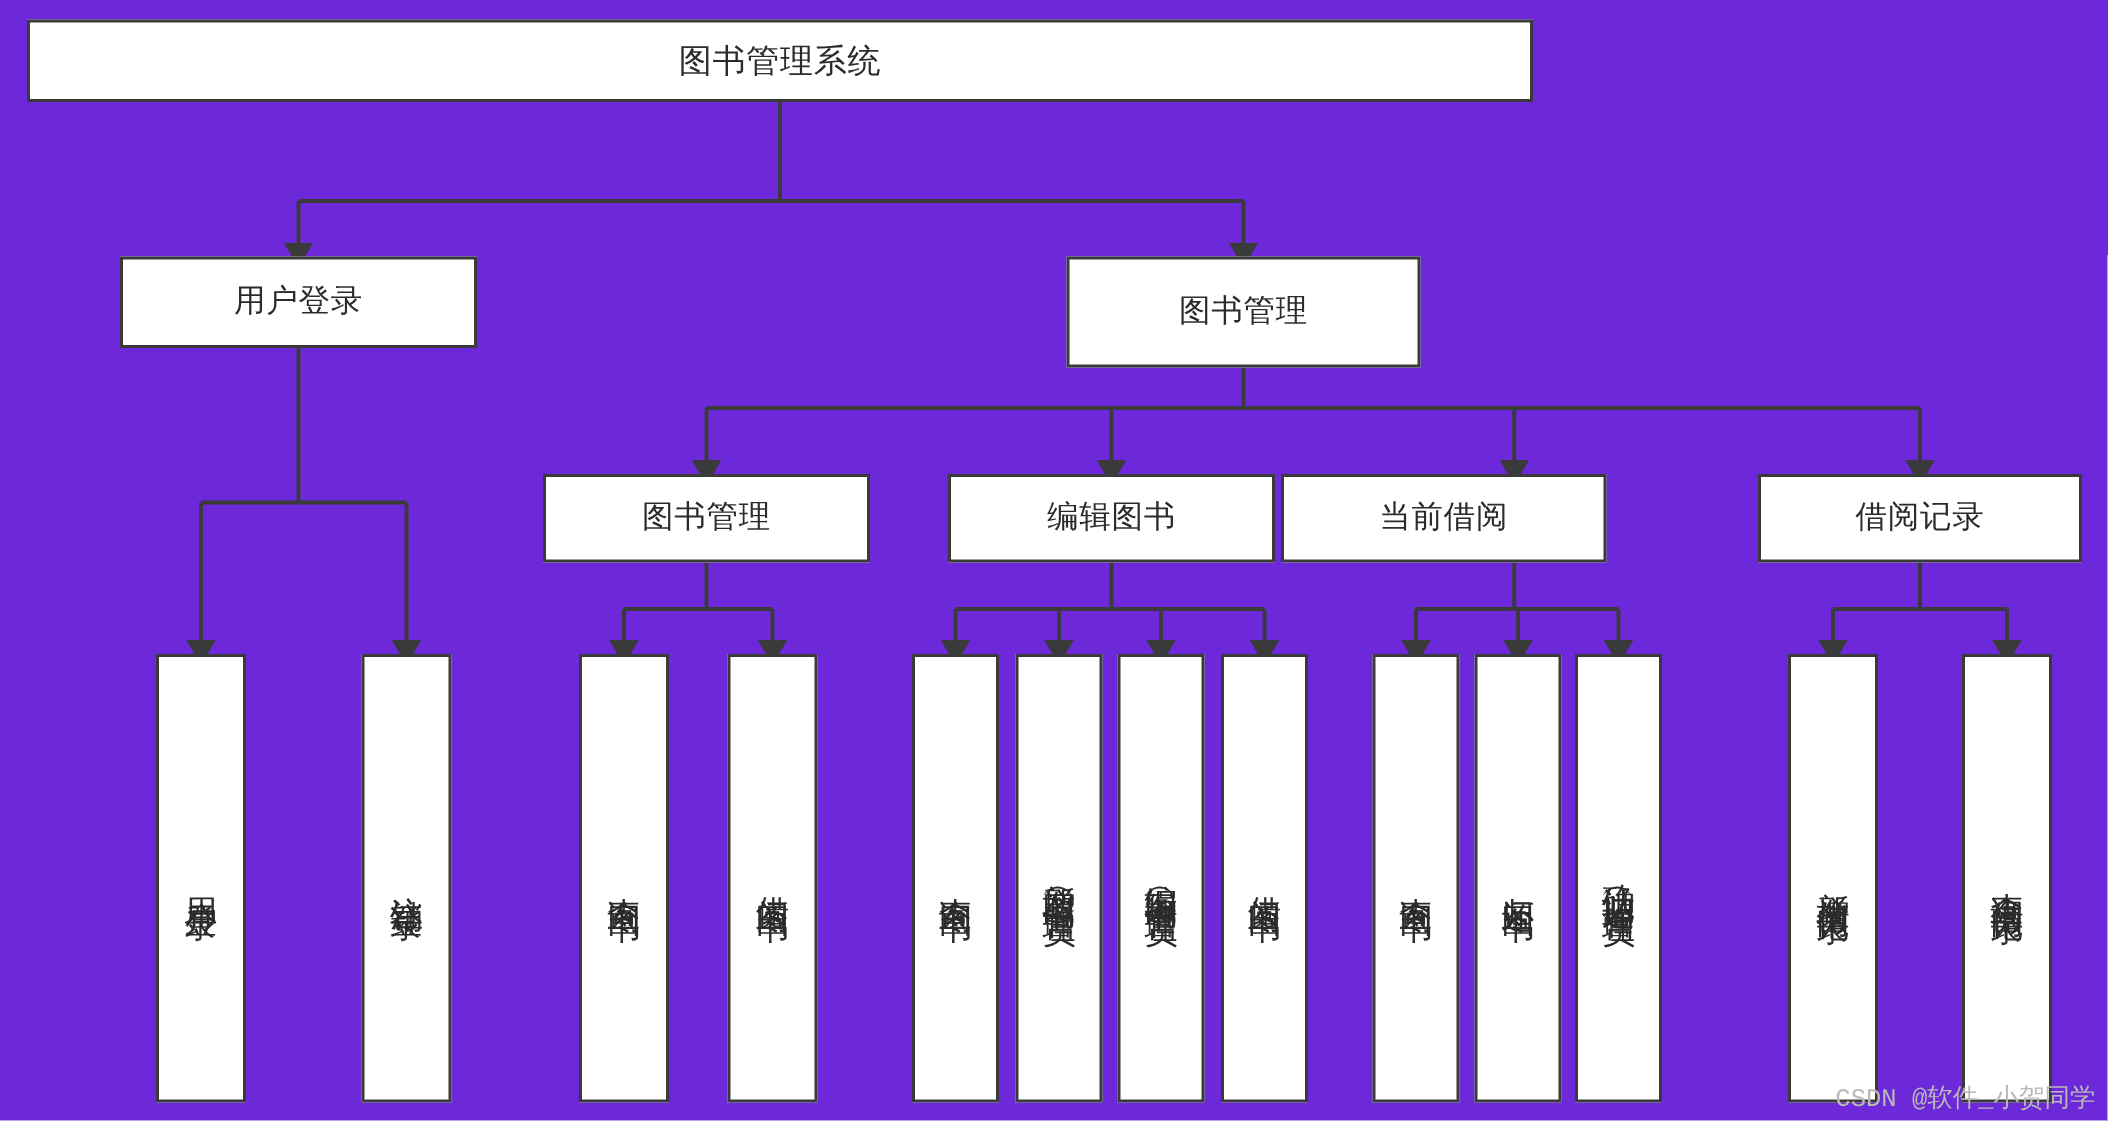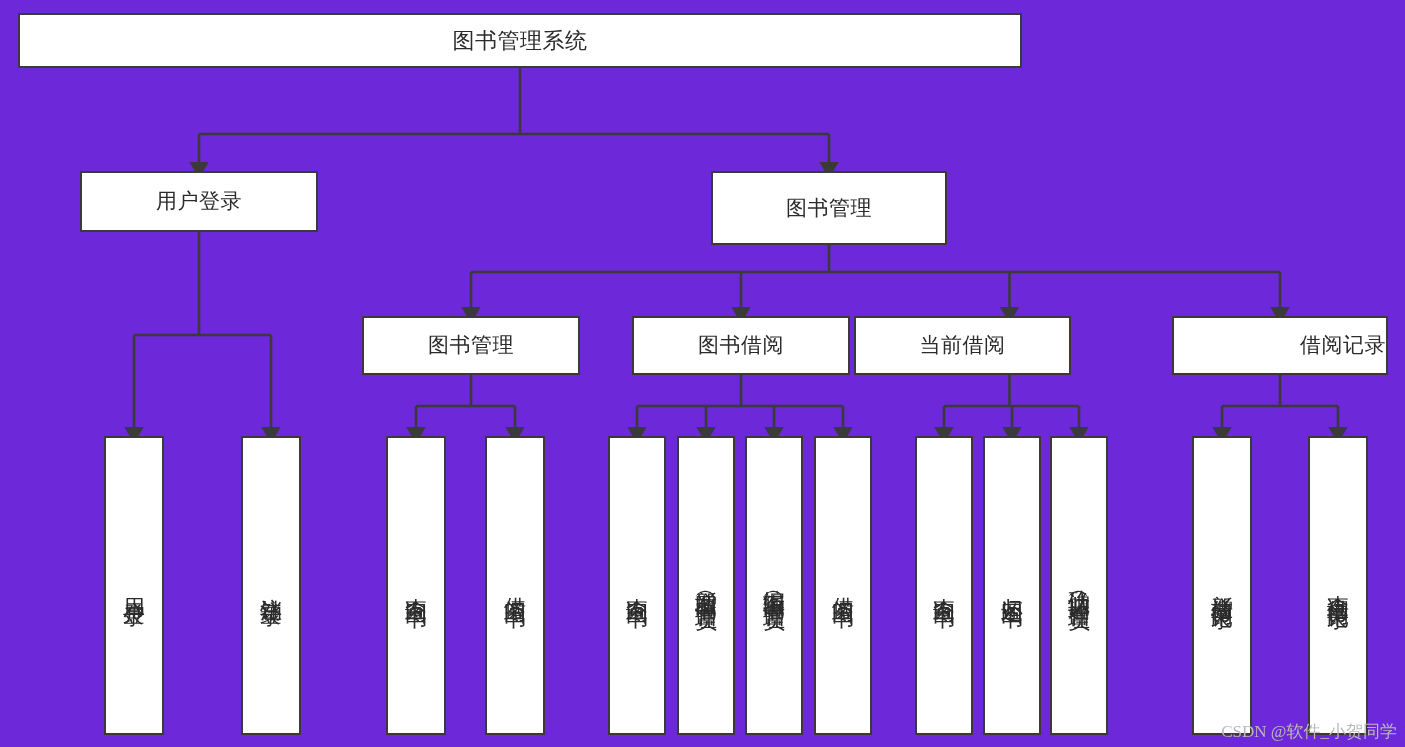--- a/index.html
+++ b/index.html
@@ -66,21 +66,21 @@
     text-align: center;
   }
   #watermark {
     position: absolute;
     right: 8px;
     bottom: 4px;
     font-size: 17px;
     color: #b9b9b9;
     z-index: 5;
     white-space: nowrap;
-    font-family: Liberation Serif, serif;
+    font-family: Liberation Mono, monospace;
   }
 </style>
 </head>
 <body>
 
 <div id="canvas">
   <svg id="edges" viewBox="0 0 1405 747" xmlns="http://www.w3.org/2000/svg">
     <defs>
       <marker id="arrowhead" markerWidth="9" markerHeight="9" refX="3.2" refY="4.2" orient="auto" markerUnits="strokeWidth">
         <path d="M0,0.4 L6.4,4.2 L0,8 Z" fill="#3a3a3a"></path>
@@ -130,26 +130,26 @@
       <div class="node horiz" style="left: 80px; top: 171px; width: 238px; height: 61px;">
         <span class="node-label">用户登录</span>
       </div>
       <div class="node horiz" style="left: 711px; top: 171px; width: 236px; height: 74px; align-items: center;">
         <span class="node-label">图书管理</span>
       </div>
       <div class="node horiz" style="left: 362px; top: 316px; width: 218px; height: 59px;">
         <span class="node-label">图书管理</span>
       </div>
       <div class="node horiz" style="left: 632px; top: 316px; width: 218px; height: 59px;">
-        <span class="node-label">图书借阅</span>
+        <span class="node-label">编辑图书</span>
       </div>
       <div class="node horiz" style="left: 854px; top: 316px; width: 217px; height: 59px;">
         <span class="node-label">当前借阅</span>
       </div>
-      <div class="node horiz" style="left: 1172px; top: 316px; width: 216px; height: 59px; justify-content: flex-end;">
+      <div class="node horiz" style="left: 1172px; top: 316px; width: 216px; height: 59px;">
         <span class="node-label">借阅记录</span>
       </div>
       <div class="node vert" style="left: 104px; top: 436px; width: 60px; height: 299px;">
         <span class="node-label">用户登录</span>
       </div>
       <div class="node vert" style="left: 241px; top: 436px; width: 60px; height: 299px;">
         <span class="node-label">注销登录</span>
       </div>
       <div class="node vert" style="left: 386px; top: 436px; width: 60px; height: 299px;">
         <span class="node-label">查询图书</span>

